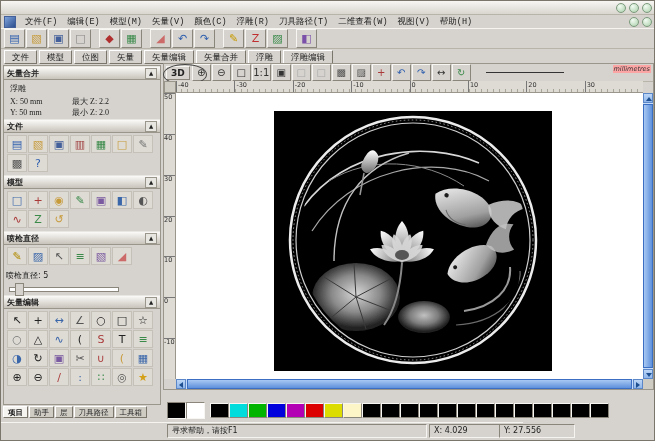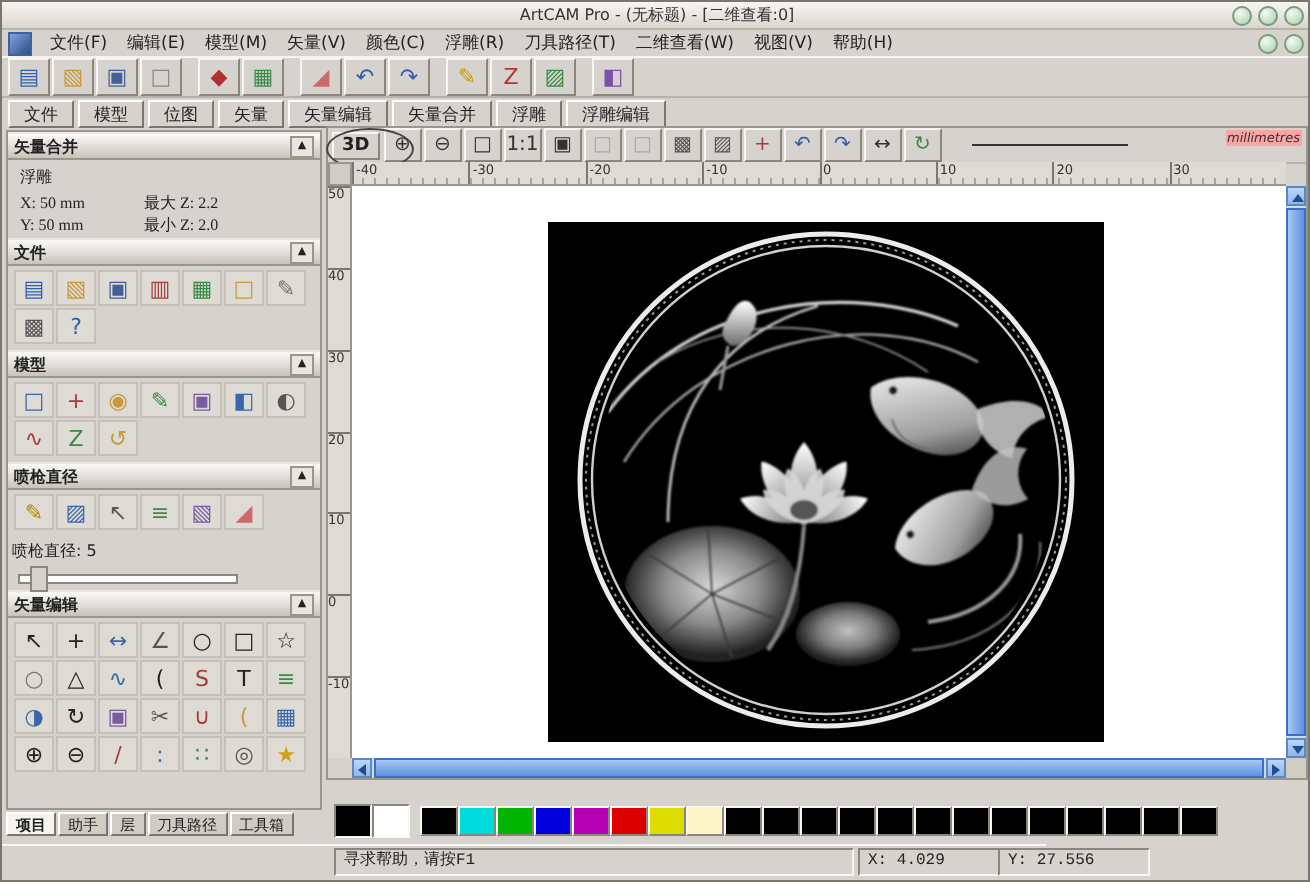--- a/index.html
+++ b/index.html
@@ -10,21 +10,21 @@
   #titlebar{position:absolute;left:0;top:0;width:655px;height:13px;
     background:linear-gradient(#f7f6f3,#d9d6cf);border-bottom:1px solid #b8b4aa;
     display:flex;align-items:center;justify-content:center;font-size:8px;color:#333;}
   .winbtns{position:absolute;right:4px;top:2px;display:flex;gap:3px;}
   .wbtn{width:8px;height:8px;border-radius:50%;border:1px solid #7d9a7d;
     background:radial-gradient(circle at 35% 30%,#f2fbf2,#a9cfa9);}
   
   #menubar{position:absolute;left:0;top:14px;width:655px;height:13px;display:flex;align-items:center;}
   .appicon{width:10px;height:10px;margin:0 4px 0 3px;border:1px solid #44609a;
     background:linear-gradient(135deg,#7fa4dc,#2d4f8e);}
-  .mitem{padding:0 5px;font-size:8.5px;white-space:nowrap;}
+  .mitem{padding:0 5px;font-size:8.5px;white-space:nowrap;font-family:Liberation Mono, monospace;}
   #menubar .winbtns{top:2px;}
   
   #toolbar{position:absolute;left:0;top:27px;width:655px;height:21px;display:flex;align-items:center;
     border-top:1px solid #f5f4f1;border-bottom:1px solid #b8b4aa;padding-left:3px;box-sizing:border-box;}
   .tgroup{display:flex;margin-right:7px;}
   .tbtn{width:19px;height:17px;display:flex;align-items:center;justify-content:center;
     background:#d6d3ce;border:1px solid;border-color:#f7f6f3 #8a867c #8a867c #f7f6f3;
     margin-right:1px;font-size:11px;line-height:1;}
   
   #tabbar{position:absolute;left:3px;top:49px;height:14px;display:flex;}
@@ -90,29 +90,28 @@
     background:linear-gradient(90deg,#a8c8f2,#5e90dc);border:1px solid #3b6fc4;box-sizing:border-box;}
   #hthumb{position:absolute;top:0;left:11px;right:11px;height:10px;
     background:linear-gradient(#a8c8f2,#5e90dc);border:1px solid #3b6fc4;box-sizing:border-box;}
   #sbcorner{position:absolute;right:0;bottom:0;width:10px;height:10px;background:#cfccc4;}
   
   #palette{position:absolute;left:166px;top:401px;height:17px;display:flex;align-items:center;}
   #fg-swatch{width:17px;height:15px;background:#000;border:1px solid;border-color:#8a867c #f7f6f3 #f7f6f3 #8a867c;}
   #bg-swatch{width:17px;height:15px;background:#fff;border:1px solid;border-color:#8a867c #f7f6f3 #f7f6f3 #8a867c;margin-right:5px;}
   .swatch{width:19px;height:15px;border:1px solid;border-color:#f7f6f3 #8a867c #8a867c #f7f6f3;box-sizing:border-box;}
   
-  #statusbar{position:absolute;left:0;bottom:2px;width:522px;height:15px;border-top:1px solid #f5f4f1;font-family:Liberation Mono, monospace;}
+  #statusbar{position:absolute;left:0;bottom:2px;width:522px;height:15px;border-top:1px solid #f5f4f1;}
   .scell{position:absolute;top:1px;height:12px;line-height:12px;font-size:8px;padding:0 4px;background:#d6d3ce;
     border:1px solid;border-color:#8a867c #f5f4f1 #f5f4f1 #8a867c;white-space:nowrap;}
 </style>
 </head>
 <body>
 
 <div id="titlebar">
-  <span>ArtCAM Pro - (无标题) - [二维查看:0]</span>
   <span class="winbtns">
     <span class="wbtn"></span>
     <span class="wbtn"></span>
     <span class="wbtn"></span>
   </span>
 </div>
 
 <div id="menubar">
   <span class="appicon"></span>
   <span style="display:flex">

